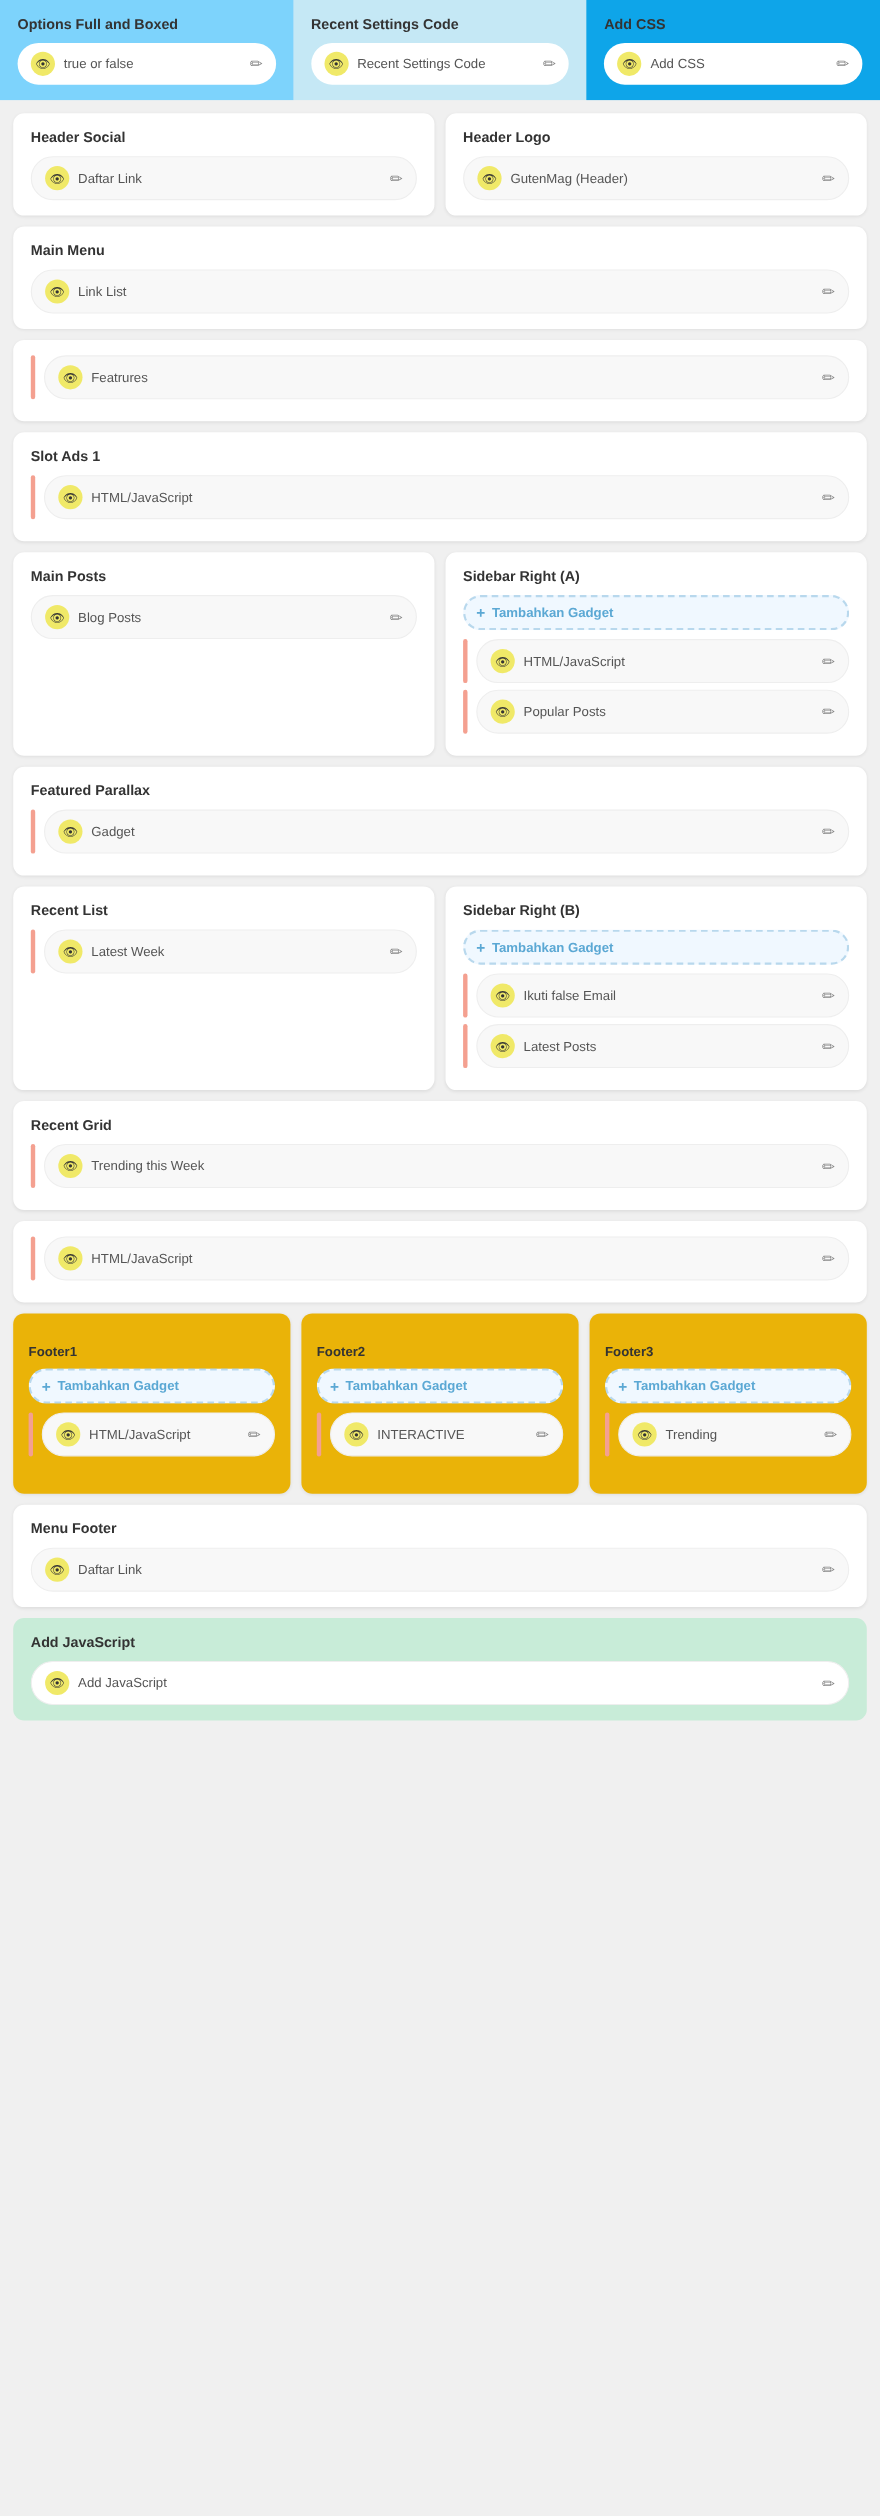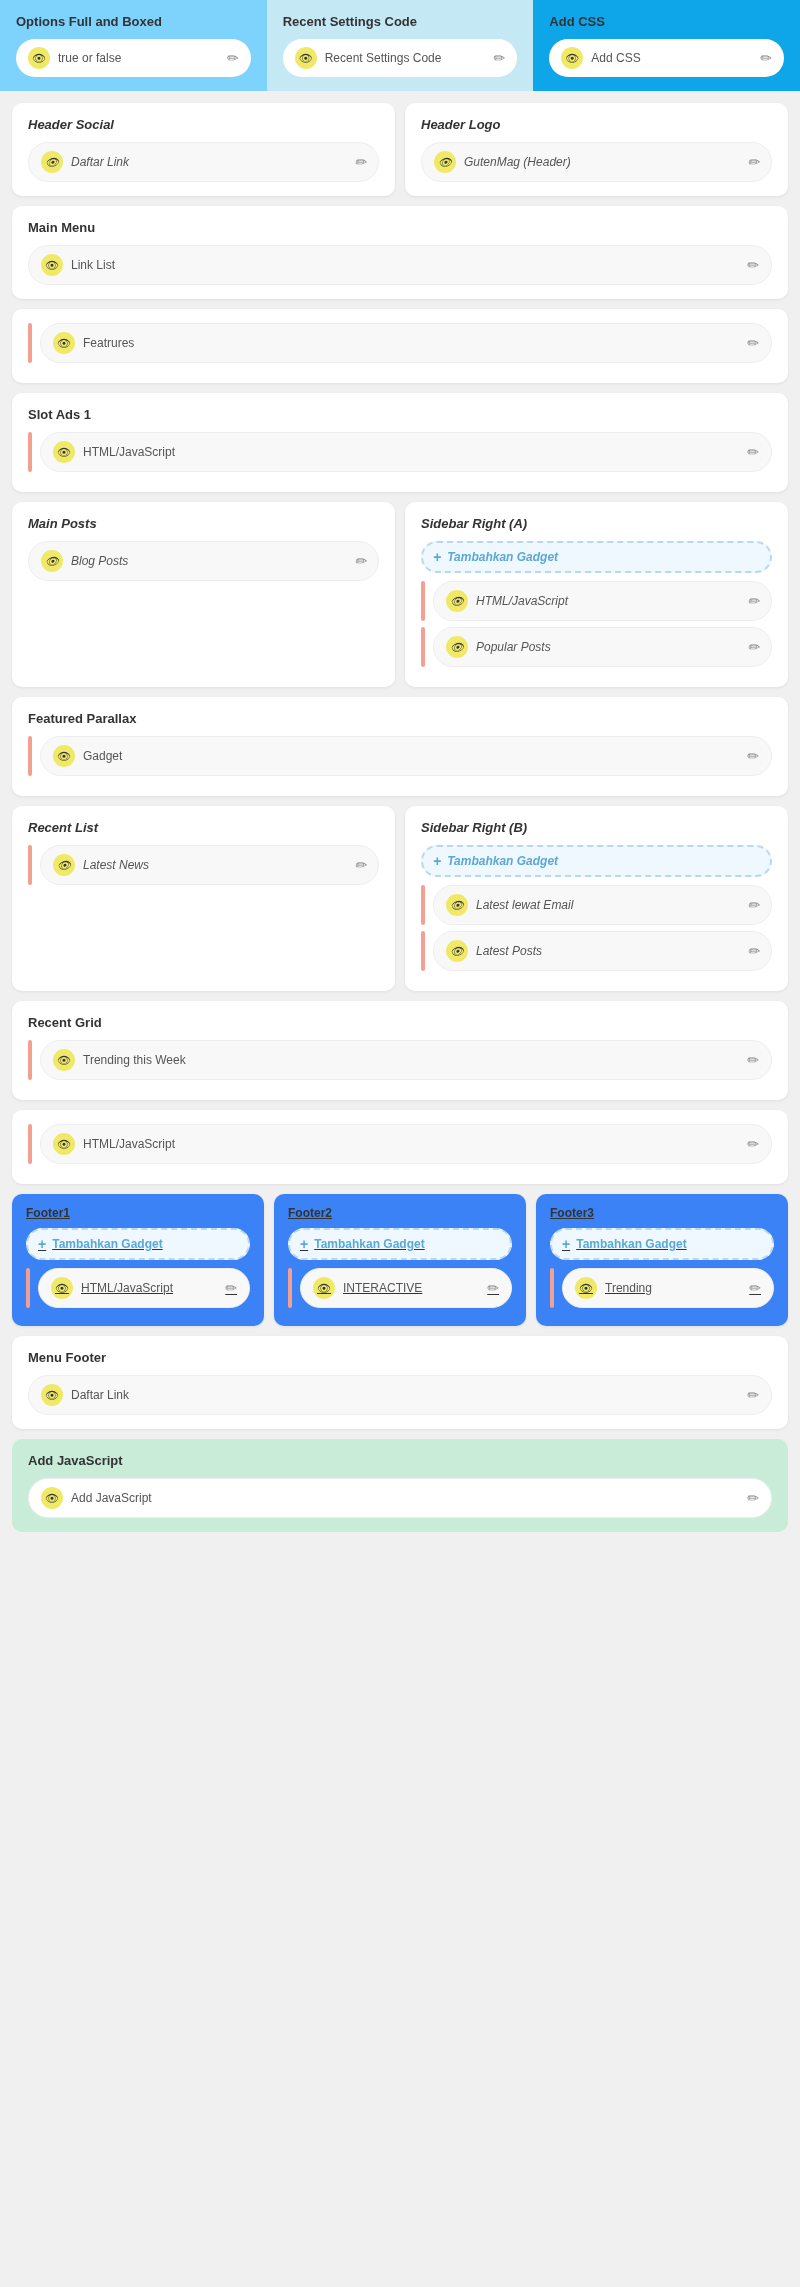--- a/index.html
+++ b/index.html
@@ -16,31 +16,31 @@
     .eye-icon::before { content: '👁'; font-size: 11px; }
     .card-label { flex: 1; font-size: 12px; color: #555; }
     .pencil-icon { color: #888; font-size: 14px; cursor: pointer; }
 
     .main-content { padding: 12px; display: flex; flex-direction: column; gap: 10px; }
 
     .section-card { background: white; border-radius: 10px; padding: 14px 16px; box-shadow: 0 1px 3px rgba(0,0,0,0.07); }
     .section-title { font-size: 13px; font-weight: 700; margin-bottom: 10px; color: #333; }
 
     .two-col { display: flex; gap: 10px; }
-    .two-col .section-card { flex: 1; font-style: italic; }
+    .two-col .section-card { flex: 1; }
 
     .item-row { background: #f8f8f8; border-radius: 20px; display: flex; align-items: center; padding: 8px 12px; gap: 8px; border: 1px solid #eee; }
     .item-row .card-label { font-size: 12px; color: #555; }
     .drag-side { width: 4px; background: #f4a090; border-radius: 2px; margin-right: 8px; flex-shrink: 0; }
 
     .add-gadget-btn { display: flex; align-items: center; gap: 6px; color: #5ba8d4; font-size: 12px; font-weight: 600; cursor: pointer; padding: 6px 10px; border: 2px dashed #b8d8ed; border-radius: 20px; margin-bottom: 8px; background: #f0f8ff; }
     .plus-icon { font-size: 14px; font-weight: bold; }
 
     .footer-row { display: flex; gap: 10px; }
-    .footer-col { flex: 1; background: #3b82f6; border-radius: 10px; padding: 12px 14px; box-shadow: 0 1px 3px rgba(0,0,0,0.07); text-decoration: underline; }
+    .footer-col { flex: 1; background: #eab308; border-radius: 10px; padding: 28px 14px; box-shadow: 0 1px 3px rgba(0,0,0,0.07); }
     .footer-title { font-size: 12px; font-weight: 700; margin-bottom: 8px; }
 
     .green-section { background: #c8ecd8; border-radius: 10px; padding: 14px 16px; }
 
     .item-with-drag { display: flex; align-items: center; margin-bottom: 6px; }
     .item-with-drag .drag-side { align-self: stretch; }
 
   </style>
 </head>
 <body>
@@ -171,36 +171,36 @@
     </div>
   </div>
 
   <div class="two-col">
     <div class="section-card">
       <div class="section-title">Recent List</div>
       <div class="item-with-drag">
         <div class="drag-side"></div>
         <div class="item-row" style="flex:1">
           <div class="eye-icon"></div>
-          <span class="card-label">Latest News</span>
+          <span class="card-label">Latest Week</span>
           <span class="pencil-icon">✏</span>
         </div>
       </div>
     </div>
     <div class="section-card">
       <div class="section-title">Sidebar Right (B)</div>
       <div class="add-gadget-btn">
         <span class="plus-icon">+</span>
         <span>Tambahkan Gadget</span>
       </div>
       <div class="item-with-drag" style="margin-bottom:6px">
         <div class="drag-side"></div>
         <div class="item-row" style="flex:1">
           <div class="eye-icon"></div>
-          <span class="card-label">Latest lewat Email</span>
+          <span class="card-label">Ikuti false Email</span>
           <span class="pencil-icon">✏</span>
         </div>
       </div>
       <div class="item-with-drag">
         <div class="drag-side"></div>
         <div class="item-row" style="flex:1">
           <div class="eye-icon"></div>
           <span class="card-label">Latest Posts</span>
           <span class="pencil-icon">✏</span>
         </div>

